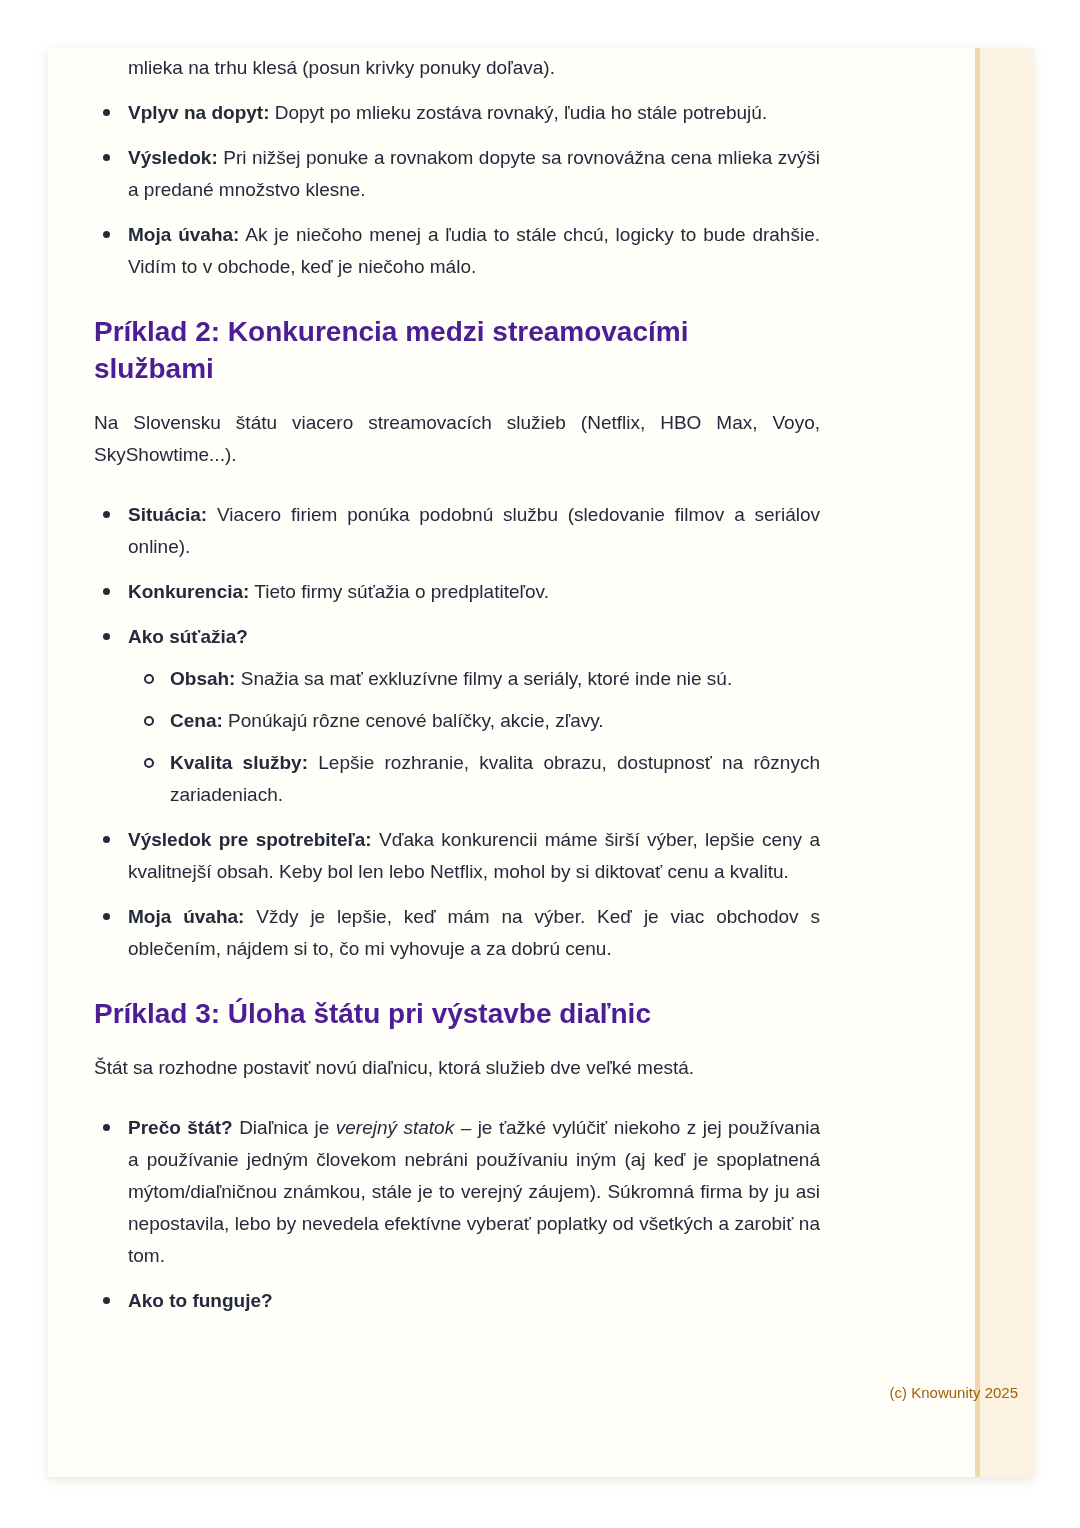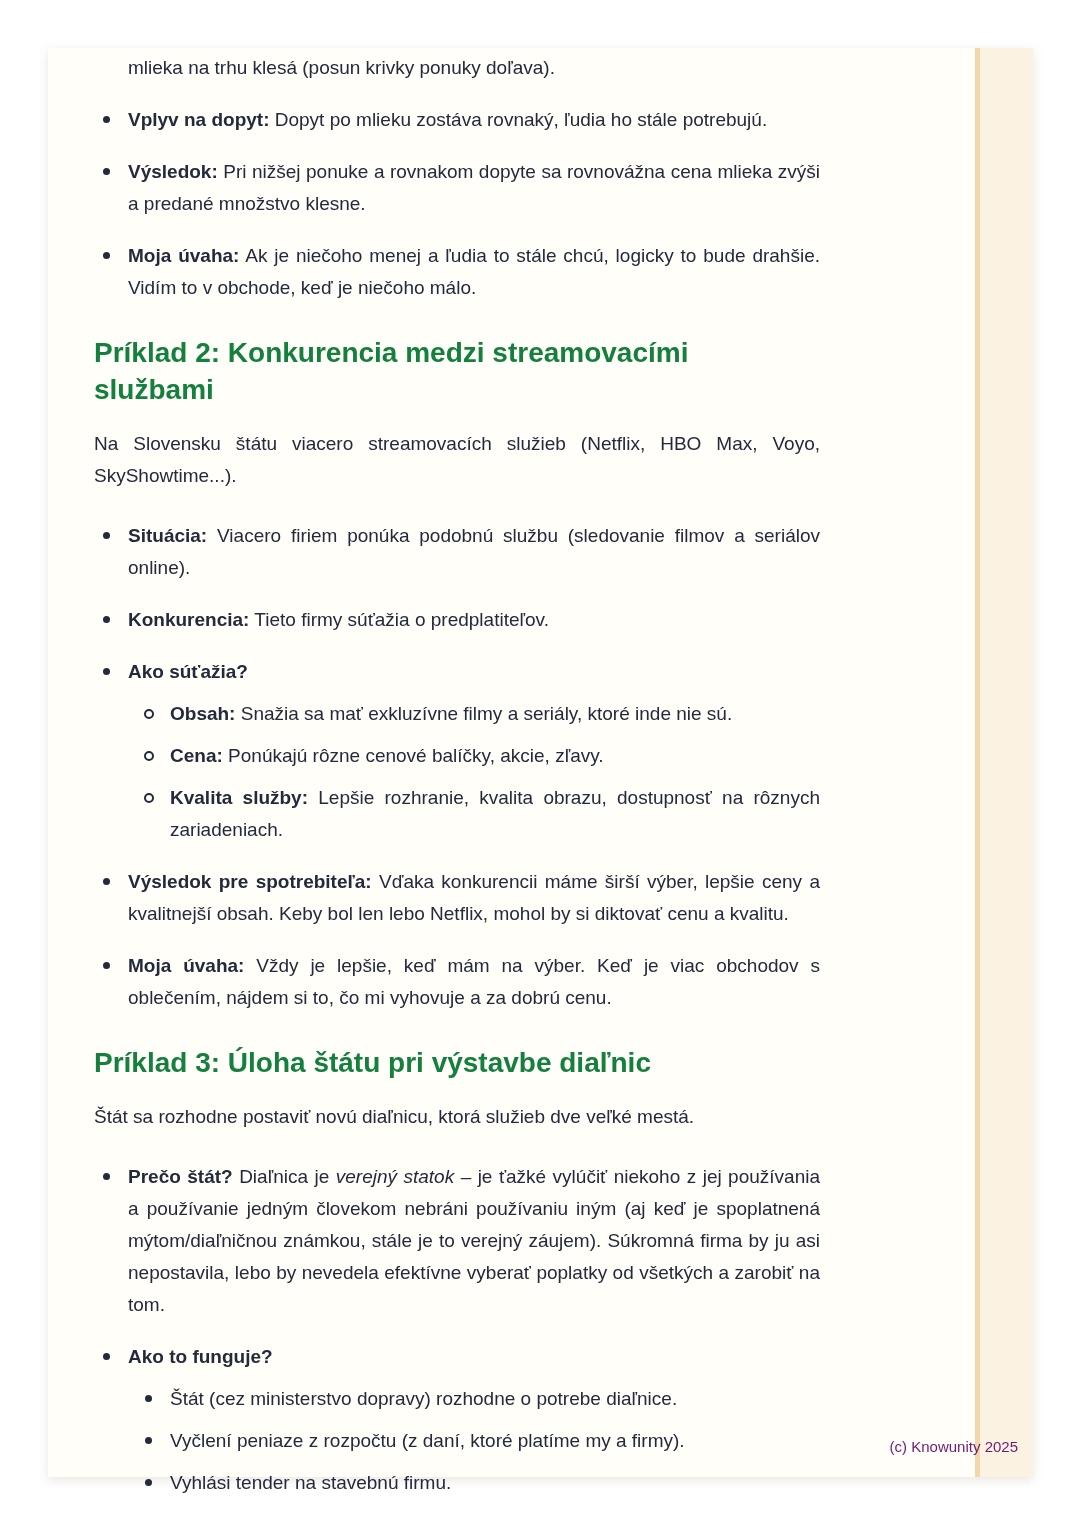--- a/index.html
+++ b/index.html
@@ -27,33 +27,33 @@
   .content {
     position: absolute;
     left: 46px; top: 4px;
     width: 726px;
     color: #232A3B;
     font-size: 19px;
     line-height: 32px;
   }
   .cont-line { margin: 0 0 0 34px; }
   h2 {
-    color: #15803d;
+    color: #4c1d95;
     font-size: 28px;
     line-height: 37px;
     font-weight: 700;
     margin: 30px 0 20px 0;
     max-width: 700px;
   }
   p.intro { margin: 20px 0 28px 0; text-align: justify; }
   ul { list-style: none; margin: 12px 0 0 0; padding: 0; }
   ul.l1 > li {
     position: relative;
     padding-left: 34px;
-    margin-top: 20px;
+    margin-top: 13px;
     text-align: justify;
   }
   ul.l1 > li::before {
     content: "";
     position: absolute;
     left: 9px; top: 12px;
     width: 7px; height: 7px;
     border-radius: 50%;
     background: #232A3B;
   }
@@ -78,23 +78,23 @@
     position: absolute;
     left: 9px; top: 12px;
     width: 7px; height: 7px;
     border-radius: 50%;
     background: #232A3B;
   }
   .lbl { font-weight: 700; }
   .it { font-style: italic; }
   .wm {
     position: absolute;
-    right: 62px; top: 1438px;
+    right: 62px; top: 1384px;
     font-size: 15px;
-    color: #701a75;
+    color: #a16207;
     z-index: 3;
   }
 </style>
 </head>
 <body>
 
 <div class="page">
   <div class="band"></div>
 
   <div class="content">
@@ -132,24 +132,19 @@
 
     <ul class="l1">
       <li>
         <span class="lbl">Prečo štát?</span>
         <span>Diaľnica je</span>
         <span class="it">verejný statok</span>
         <span>– je ťažké vylúčiť niekoho z jej používania a používanie jedným človekom nebráni používaniu iným (aj keď je spoplatnená mýtom/diaľničnou známkou, stále je to verejný záujem). Súkromná firma by ju asi nepostavila, lebo by nevedela efektívne vyberať poplatky od všetkých a zarobiť na tom.</span>
       </li>
       <li>
         <span class="lbl">Ako to funguje?</span>
-        <ul class="l2 disc">
-          <li><span>Štát (cez ministerstvo dopravy) rozhodne o potrebe diaľnice.</span></li>
-          <li><span>Vyčlení peniaze z rozpočtu (z daní, ktoré platíme my a firmy).</span></li>
-          <li><span>Vyhlási tender na stavebnú firmu.</span></li>
-        </ul>
       </li>
     </ul>
 
   </div>
 </div>
 
 <div class="wm">(c) Knowunity 2025</div>
 
 </body></html>

